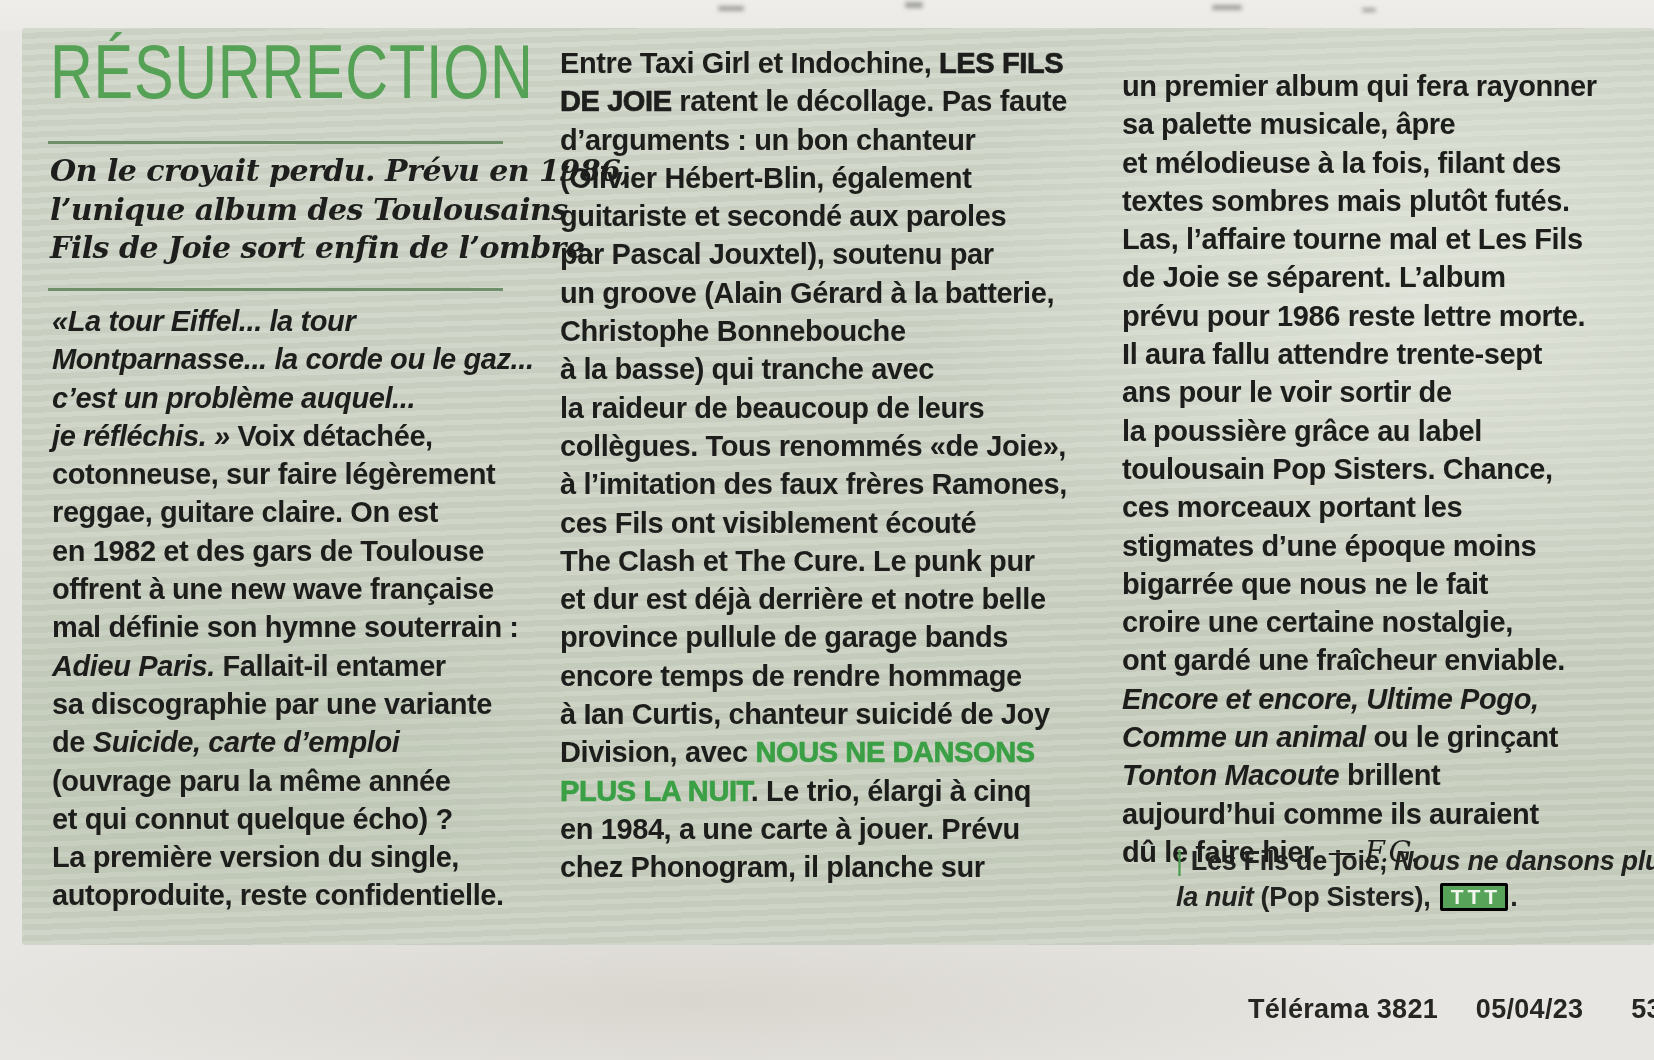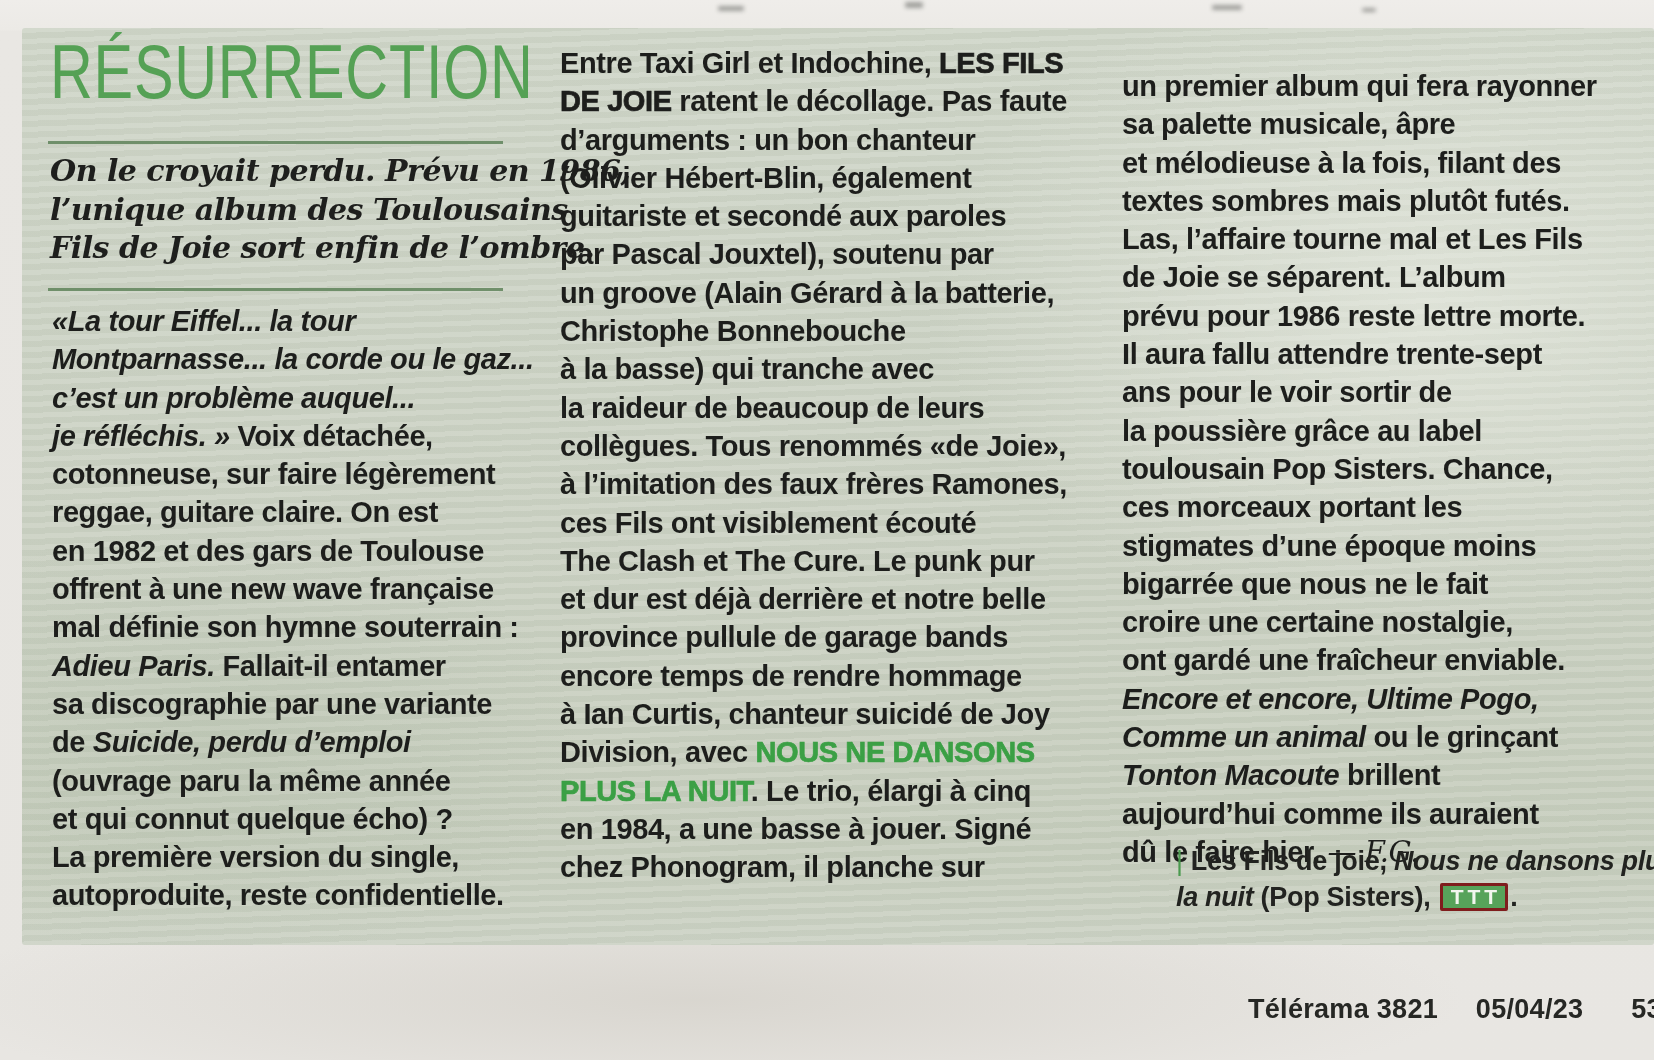--- a/index.html
+++ b/index.html
@@ -54,21 +54,21 @@
   .col-3{left:1122px;width:480px;margin-top:23px;}
 
   .seg{font:inherit;}
   .seg-i{font-style:italic;}
   .seg-b{-webkit-text-stroke:0.7px currentColor;}
   .seg-g{color:#3ba045;-webkit-text-stroke:0.7px #3ba045;}
   .seg-sig{font-family:"DejaVu Serif",serif;font-style:italic;font-weight:400;letter-spacing:-0.5px;}
   .seg-bar{color:#4a9a4e;font-weight:400;margin-right:8px;}
   .seg-badge{
     display:inline-block;vertical-align:baseline;transform:translateY(-2px);
-    background:#57a35a;border:3px solid #7f1d1d;border-radius:2px;
+    background:#57a35a;border:3px solid #000000;border-radius:2px;
     color:#f2f6ee;font-size:21px;font-weight:700;letter-spacing:4px;
     line-height:22px;padding:0 4px 0 8px;margin:0 2px;
     -webkit-text-stroke:0;
   }
   .credit{
     position:absolute;left:1176px;top:843px;width:470px;
     font-size:27px;line-height:36px;font-weight:700;letter-spacing:-0.3px;color:#222320;
   }
   .credit .line{white-space:nowrap;height:36px;}
 
@@ -106,21 +106,21 @@
     <div class="line"><span class="seg seg-i">Montparnasse... la corde ou le gaz...</span></div>
     <div class="line"><span class="seg seg-i">c’est un problème auquel...</span></div>
     <div class="line"><span class="seg seg-i">je réfléchis. » </span><span class="seg seg-r">Voix détachée,</span></div>
     <div class="line"><span class="seg seg-r">cotonneuse, sur faire légèrement</span></div>
     <div class="line"><span class="seg seg-r">reggae, guitare claire. On est</span></div>
     <div class="line"><span class="seg seg-r">en 1982 et des gars de Toulouse</span></div>
     <div class="line"><span class="seg seg-r">offrent à une new wave française</span></div>
     <div class="line"><span class="seg seg-r">mal définie son hymne souterrain :</span></div>
     <div class="line"><span class="seg seg-i">Adieu Paris.</span><span class="seg seg-r"> Fallait-il entamer</span></div>
     <div class="line"><span class="seg seg-r">sa discographie par une variante</span></div>
-    <div class="line"><span class="seg seg-r">de </span><span class="seg seg-i">Suicide, perdu d’emploi</span></div>
+    <div class="line"><span class="seg seg-r">de </span><span class="seg seg-i">Suicide, carte d’emploi</span></div>
     <div class="line"><span class="seg seg-r">(ouvrage paru la même année</span></div>
     <div class="line"><span class="seg seg-r">et qui connut quelque écho) ?</span></div>
     <div class="line"><span class="seg seg-r">La première version du single,</span></div>
     <div class="line"><span class="seg seg-r">autoproduite, reste confidentielle.</span></div>
   </div>
 <div class="col col-2">
     <div class="line"><span class="seg seg-r">Entre Taxi Girl et Indochine, </span><span class="seg seg-b">LES FILS</span></div>
     <div class="line"><span class="seg seg-b">DE JOIE</span><span class="seg seg-r"> ratent le décollage. Pas faute</span></div>
     <div class="line"><span class="seg seg-r">d’arguments : un bon chanteur</span></div>
     <div class="line"><span class="seg seg-r">(Olivier Hébert-Blin, également</span></div>
@@ -133,21 +133,21 @@
     <div class="line"><span class="seg seg-r">collègues. Tous renommés «de Joie»,</span></div>
     <div class="line"><span class="seg seg-r">à l’imitation des faux frères Ramones,</span></div>
     <div class="line"><span class="seg seg-r">ces Fils ont visiblement écouté</span></div>
     <div class="line"><span class="seg seg-r">The Clash et The Cure. Le punk pur</span></div>
     <div class="line"><span class="seg seg-r">et dur est déjà derrière et notre belle</span></div>
     <div class="line"><span class="seg seg-r">province pullule de garage bands</span></div>
     <div class="line"><span class="seg seg-r">encore temps de rendre hommage</span></div>
     <div class="line"><span class="seg seg-r">à Ian Curtis, chanteur suicidé de Joy</span></div>
     <div class="line"><span class="seg seg-r">Division, avec </span><span class="seg seg-g">NOUS NE DANSONS</span></div>
     <div class="line"><span class="seg seg-g">PLUS LA NUIT</span><span class="seg seg-r">. Le trio, élargi à cinq</span></div>
-    <div class="line"><span class="seg seg-r">en 1984, a une basse à jouer. Signé</span></div>
+    <div class="line"><span class="seg seg-r">en 1984, a une carte à jouer. Prévu</span></div>
     <div class="line"><span class="seg seg-r">chez Phonogram, il planche sur</span></div>
   </div>
 <div class="col col-3">
     <div class="line"><span class="seg seg-r">un premier album qui fera rayonner</span></div>
     <div class="line"><span class="seg seg-r">sa palette musicale, âpre</span></div>
     <div class="line"><span class="seg seg-r">et mélodieuse à la fois, filant des</span></div>
     <div class="line"><span class="seg seg-r">textes sombres mais plutôt futés.</span></div>
     <div class="line"><span class="seg seg-r">Las, l’affaire tourne mal et Les Fils</span></div>
     <div class="line"><span class="seg seg-r">de Joie se séparent. L’album</span></div>
     <div class="line"><span class="seg seg-r">prévu pour 1986 reste lettre morte.</span></div>

